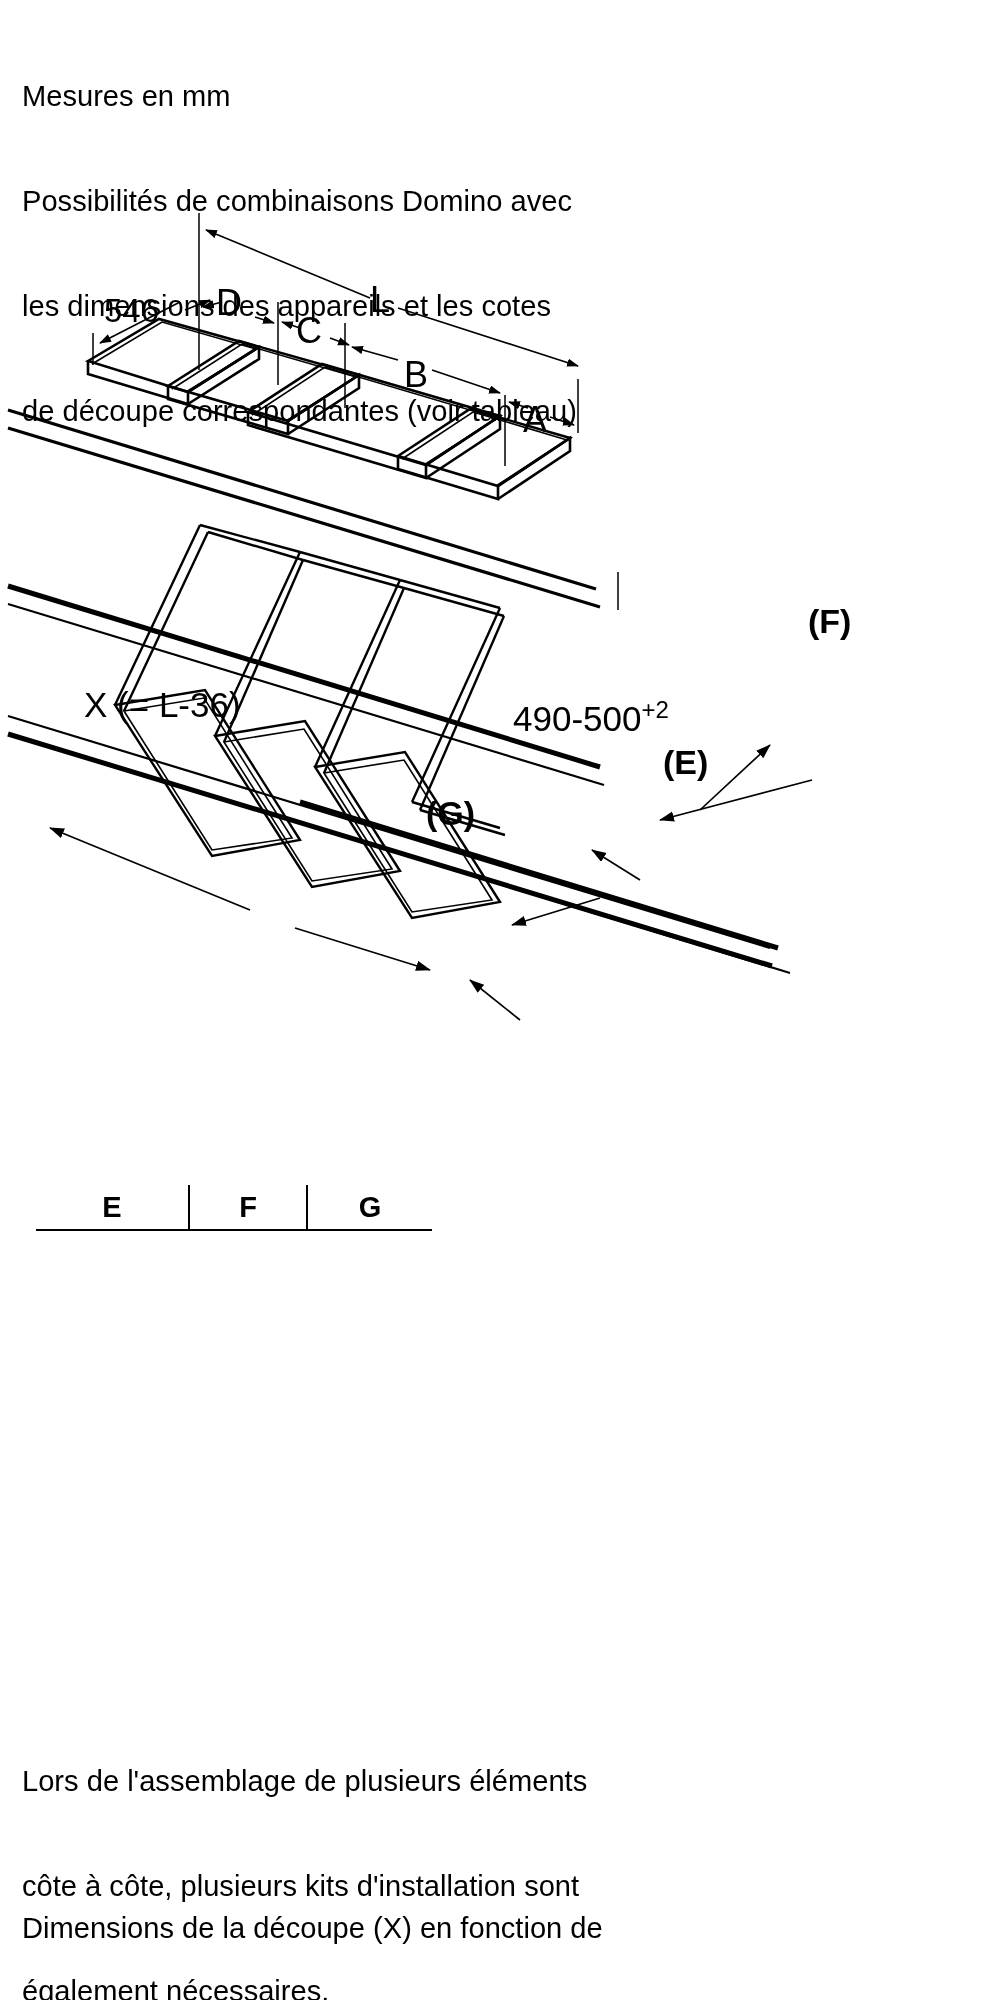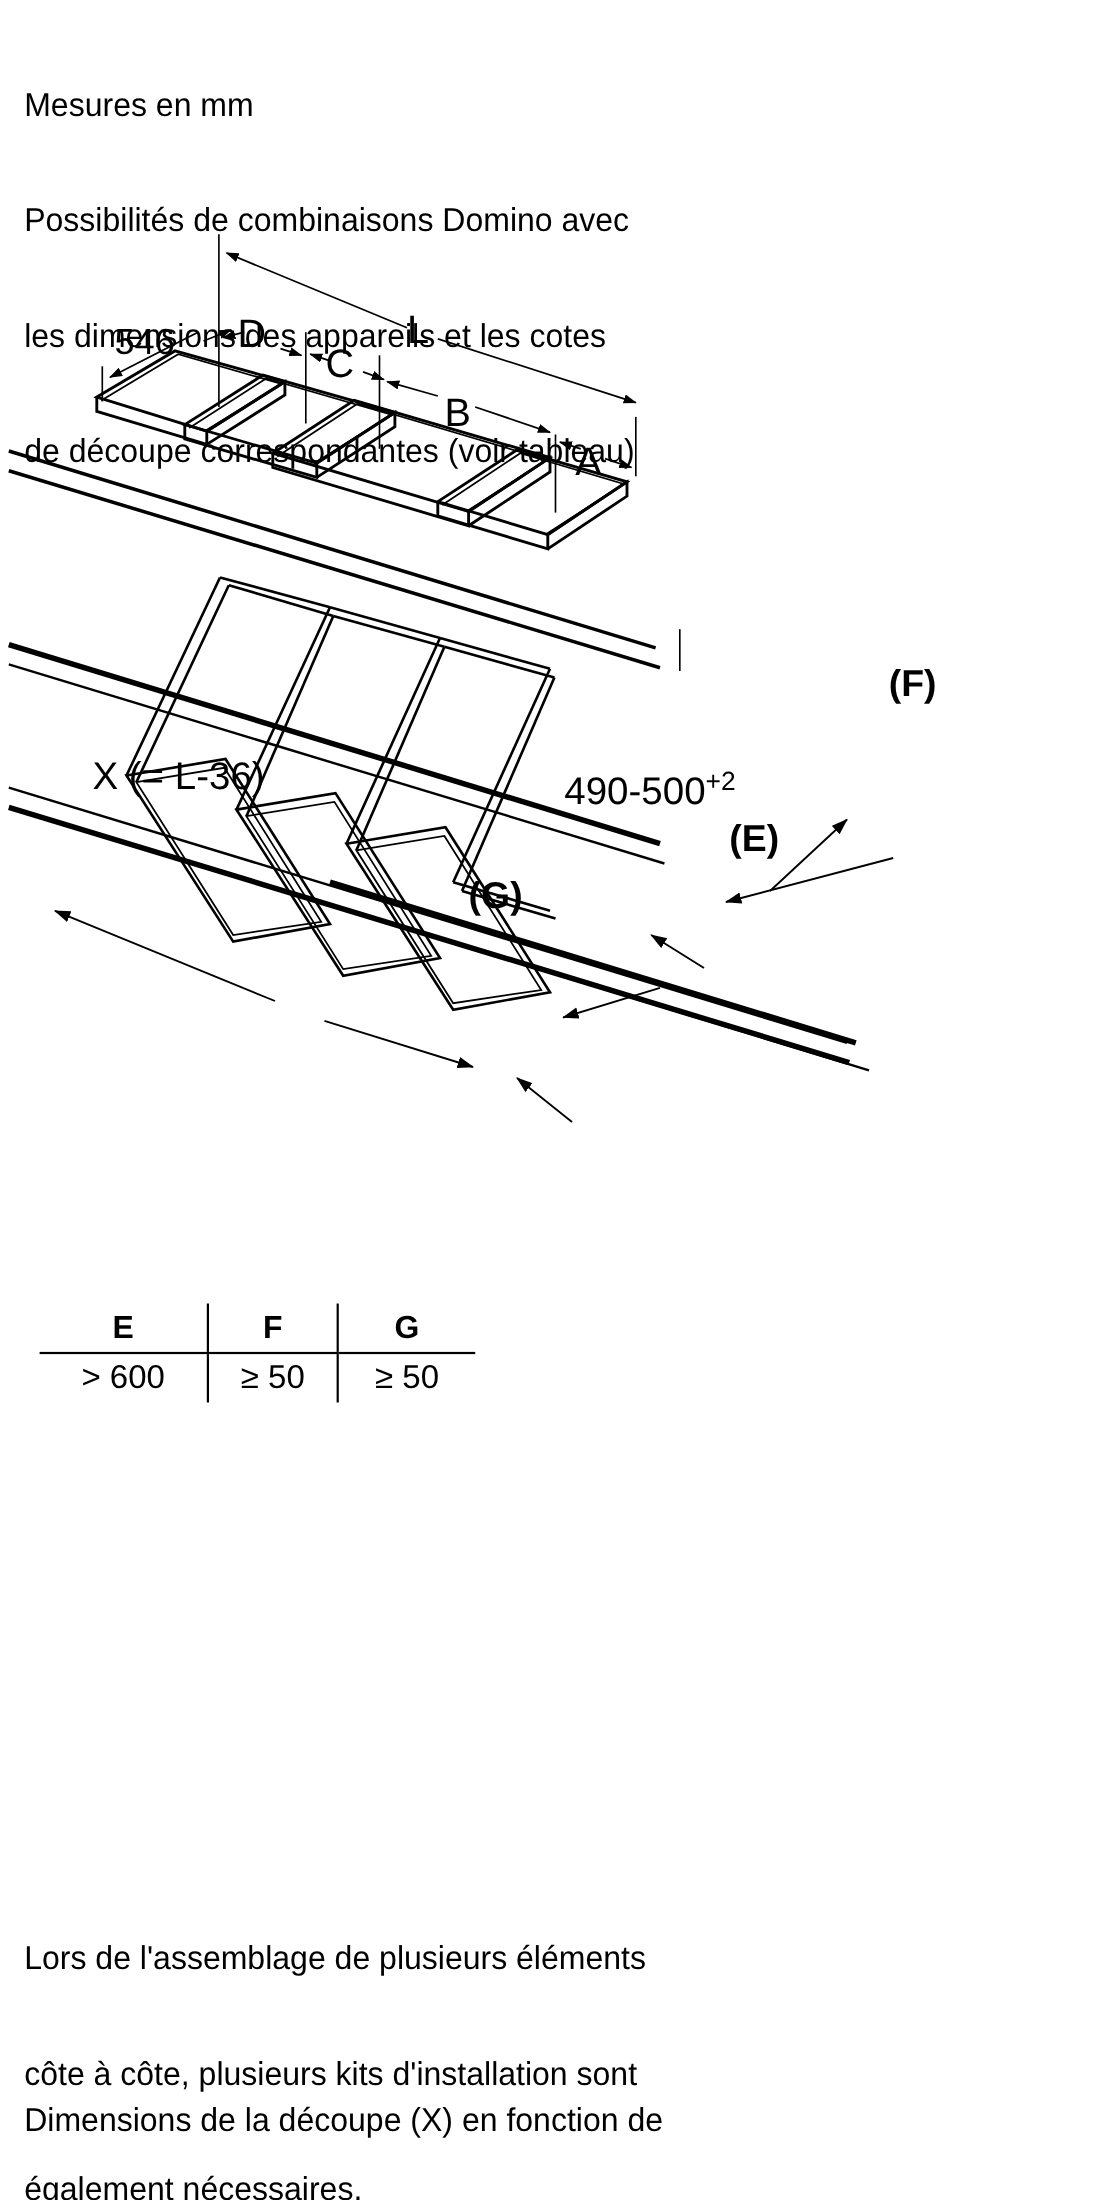--- a/index.html
+++ b/index.html
@@ -227,25 +227,20 @@
 
   <table id="spec-table">
     <thead>
       <tr class="hdr-row">
         <th class="col-e">E</th>
         <th class="col-f sep">F</th>
         <th class="col-g sep">G</th>
       </tr>
     </thead>
     <tbody>
-      <tr class="row-2">
-        <td>&gt; 600</td>
-        <td class="sep">≥ 50</td>
-        <td class="sep">≥ 50</td>
-      </tr>
     </tbody>
   </table>
 
   <div class="textblock" id="note-text">
     <div>Lors de l'assemblage de plusieurs éléments</div>
     <div>côte à côte, plusieurs kits d'installation sont</div>
     <div>également nécessaires.</div>
   </div>
 
   <div class="textblock" id="cutout-text">

